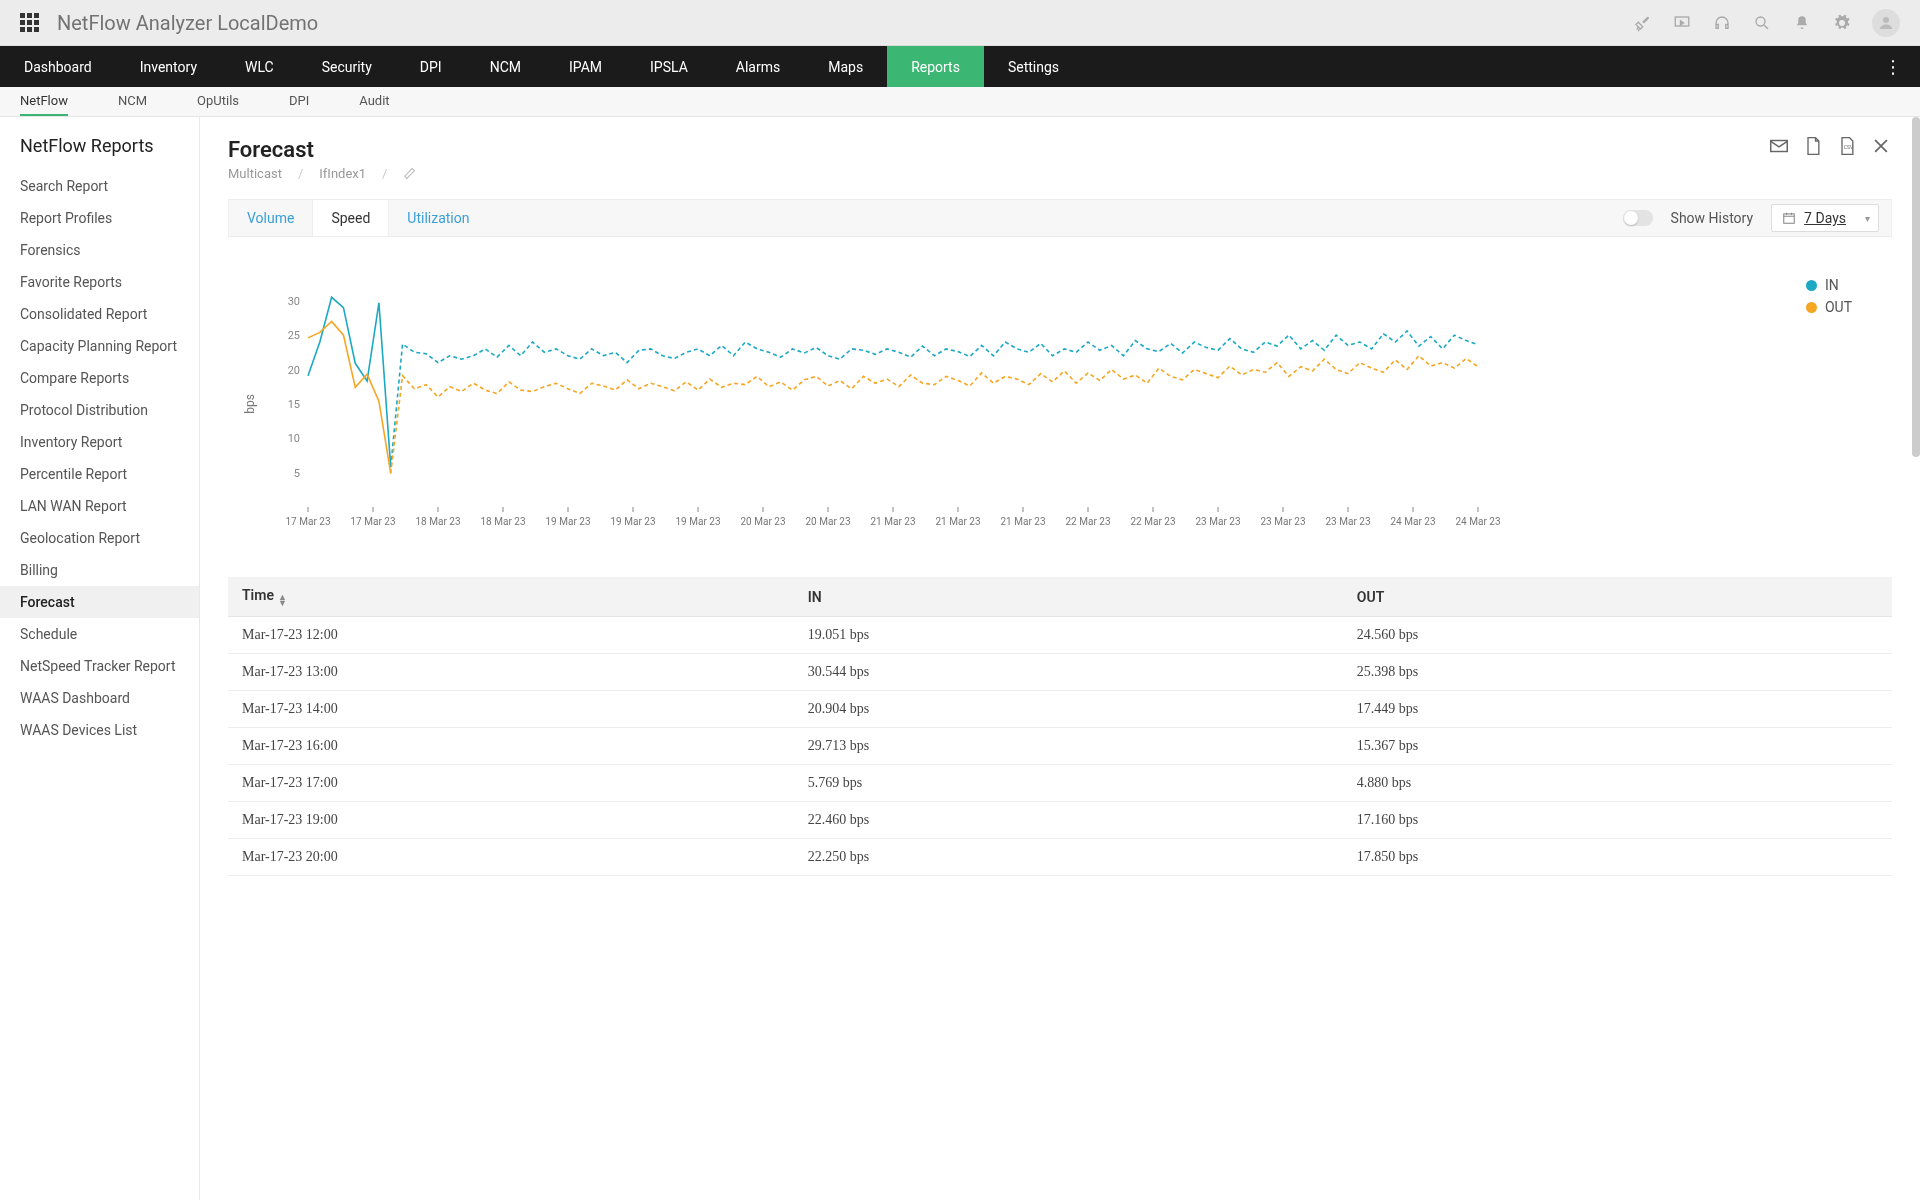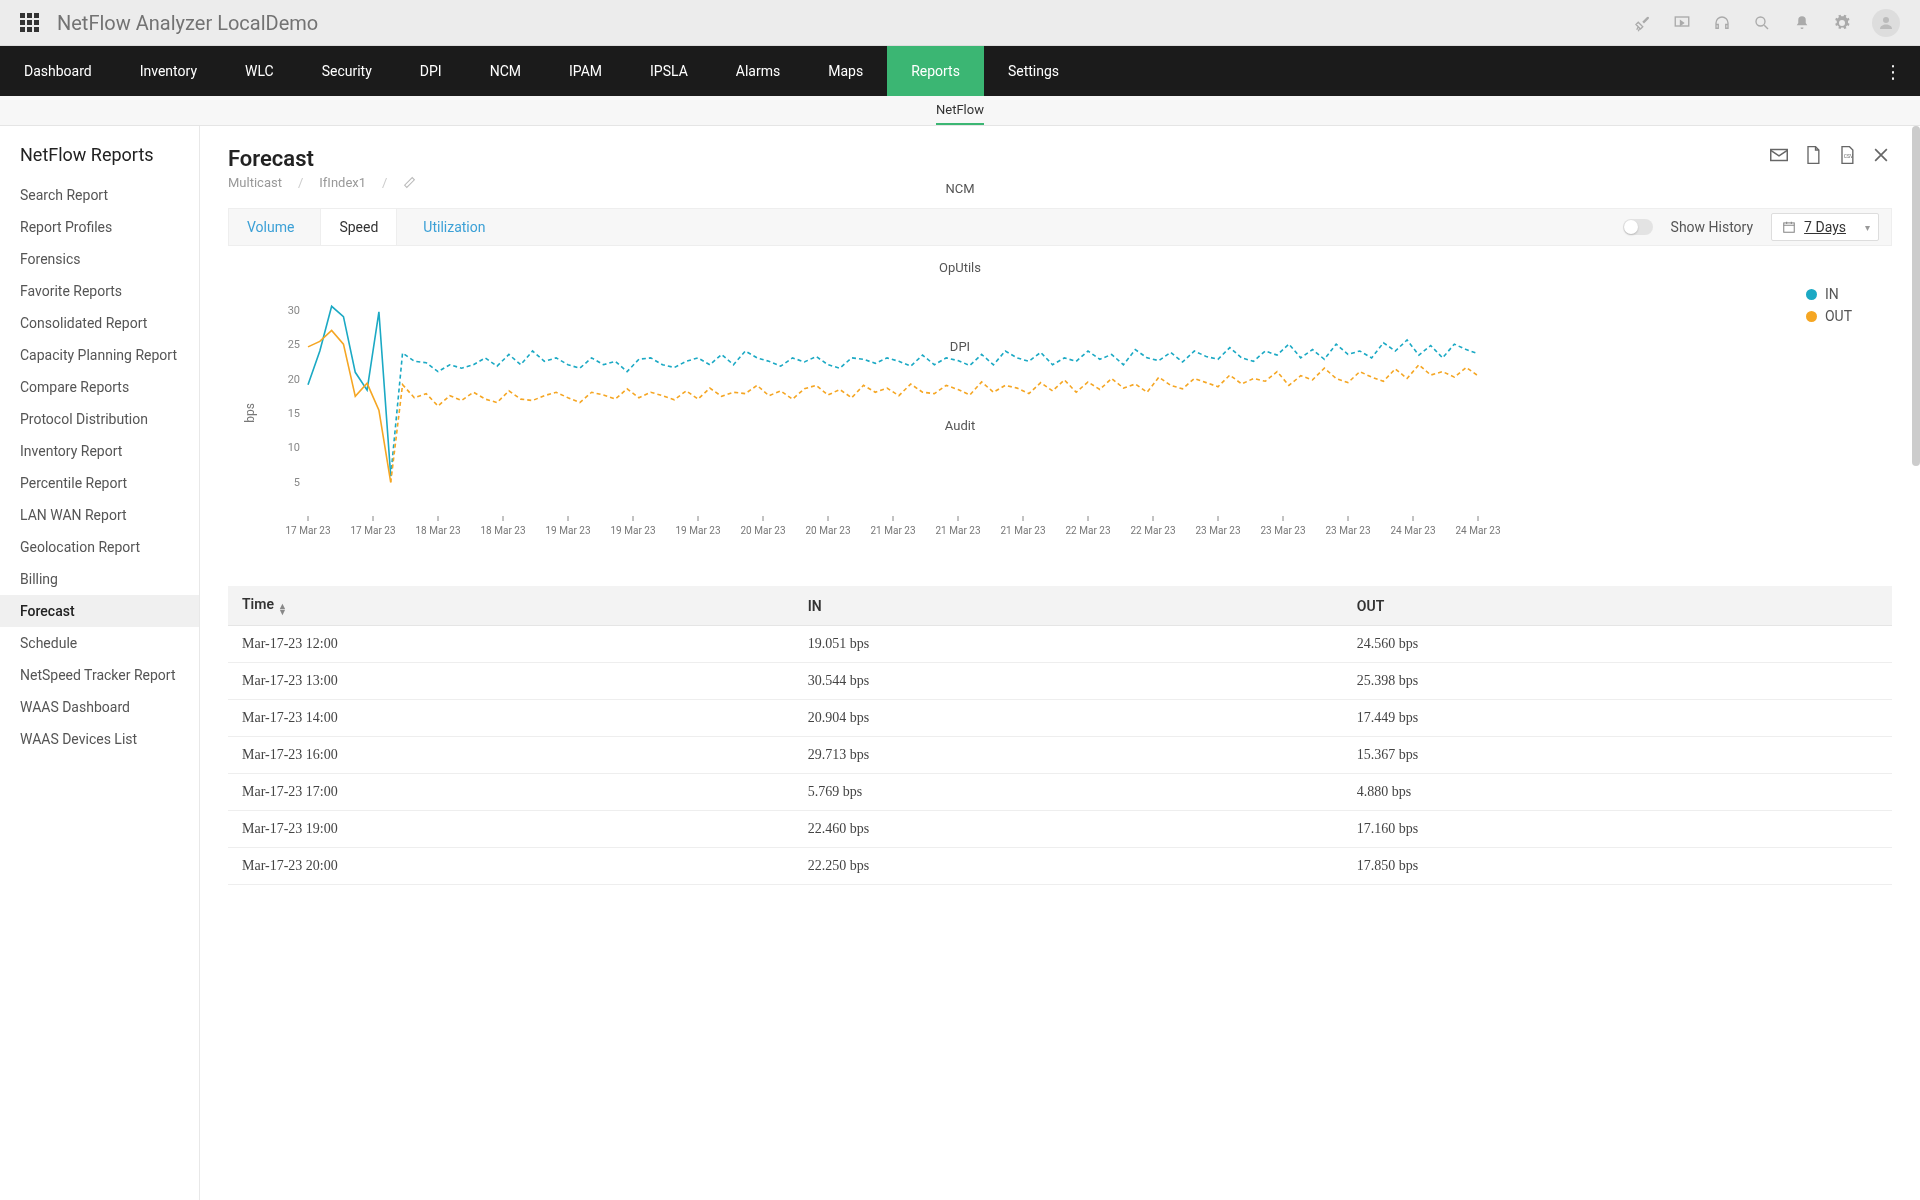--- a/index.html
+++ b/index.html
@@ -8,27 +8,27 @@
 
 .top-header { height: 46px; background: #ececec; display: flex; align-items: center; padding: 0 20px; border-bottom: 1px solid #ddd; }
 .apps-icon { display: grid; grid-template-columns: repeat(3, 5px); grid-gap: 2px; margin-right: 18px; cursor: pointer; }
 .apps-icon span { width: 5px; height: 5px; background: #333; }
 .brand { font-size: 20px; color: #737373; }
 .top-icons { margin-left: auto; display: flex; gap: 20px; align-items: center; }
 .top-icons .icn { width: 20px; height: 20px; cursor: pointer; color: #aaa; display: flex; align-items: center; justify-content: center; }
 .avatar { width: 28px; height: 28px; border-radius: 50%; background: #ddd; display: flex; align-items: center; justify-content: center; }
 
 
-.main-nav { height: 50px; background: #1b1b1b; display: flex; position: relative; }
+.main-nav { height: 41px; background: #1b1b1b; display: flex; position: relative; }
 .main-nav .tab { color: #fff; padding: 0 24px; height: 100%; display: flex; align-items: center; font-size: 14px; cursor: pointer; }
 .main-nav .tab.active { background: #3bb673; }
 .nav-more { margin-left: auto; color: #fff; padding: 0 18px; display: flex; align-items: center; cursor: pointer; font-size: 18px; }
 
 
-.sub-nav { height: 30px; background: #f7f7f7; border-bottom: 1px solid #e5e5e5; display: flex; align-items: center; padding: 0 20px; gap: 50px; flex-direction: column; }
+.sub-nav { height: 30px; background: #f7f7f7; border-bottom: 1px solid #e5e5e5; display: flex; align-items: center; padding: 0 20px; gap: 50px; }
 .sub-nav .sub-tab { font-size: 13px; color: #555; cursor: pointer; padding-bottom: 6px; padding-top: 6px; border-bottom: 2px solid transparent; }
 .sub-nav .sub-tab.active { border-bottom-color: #3bb673; color: #333; }
 
 
 .body-wrap { display: flex; height: calc(1200px - 110px); }
 .sidebar { width: 200px; border-right: 1px solid #e8e8e8; padding: 18px 0; flex-shrink: 0; }
 .sidebar-title { font-size: 18px; font-weight: 400; padding: 0 20px 14px; color: #222; }
 .sidebar-item { padding: 8px 20px; font-size: 14px; color: #555; cursor: pointer; }
 .sidebar-item.active { background: #f0f0f0; font-weight: 500; color: #222; }
 
@@ -38,21 +38,21 @@
 
 
 .page-title { font-size: 22px; font-weight: 600; color: #222; }
 .breadcrumb { margin-top: 4px; font-size: 13px; color: #999; display: flex; align-items: center; gap: 16px; }
 .breadcrumb .sep { color: #ccc; }
 .page-actions { position: absolute; top: 18px; right: 28px; display: flex; gap: 12px; align-items: center; }
 .page-actions .icn { width: 22px; height: 22px; cursor: pointer; color: #666; display: flex; align-items: center; justify-content: center; }
 
 
 .filter-bar { margin-top: 18px; background: #f7f7f7; border: 1px solid #eee; display: flex; align-items: center; height: 38px; }
-.filter-tabs { display: flex; gap: 8px; }
+.filter-tabs { display: flex; }
 .filter-tab { padding: 0 18px; height: 36px; display: flex; align-items: center; font-size: 14px; cursor: pointer; color: #3ba0d6; }
 .filter-tab.selected { background: #fff; border-right: 1px solid #eee; border-left: 1px solid #eee; color: #333; }
 .filter-right { margin-left: auto; display: flex; align-items: center; gap: 18px; padding-right: 12px; }
 .toggle { width: 30px; height: 16px; border-radius: 10px; background: #e3e3e3; position: relative; cursor: pointer; }
 .toggle::after { content: ''; width: 14px; height: 14px; border-radius: 50%; background: #fff; position: absolute; left: 1px; top: 1px; box-shadow: 0 1px 2px rgba(0,0,0,0.2); }
 .period-select { border: 1px solid #ddd; background: #fff; height: 28px; padding: 0 32px 0 10px; display: flex; align-items: center; gap: 8px; cursor: pointer; position: relative; border-radius: 2px; text-decoration: underline; }
 .period-select::after { content: '▾'; position: absolute; right: 8px; color: #999; font-size: 10px; }
 .cal-icon { color: #888; }
 
 

